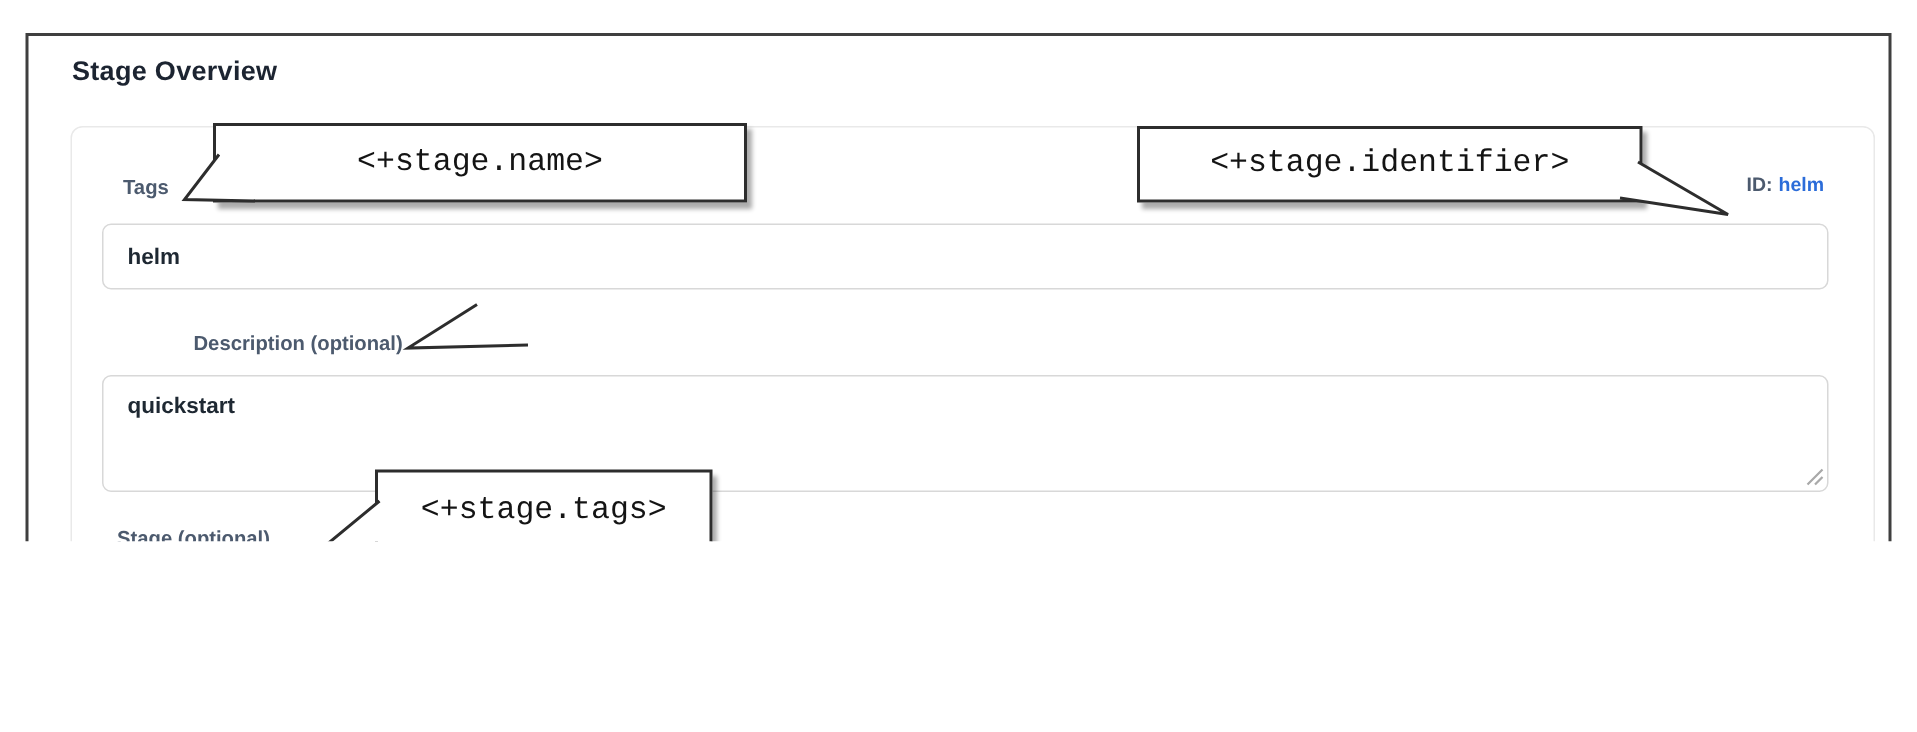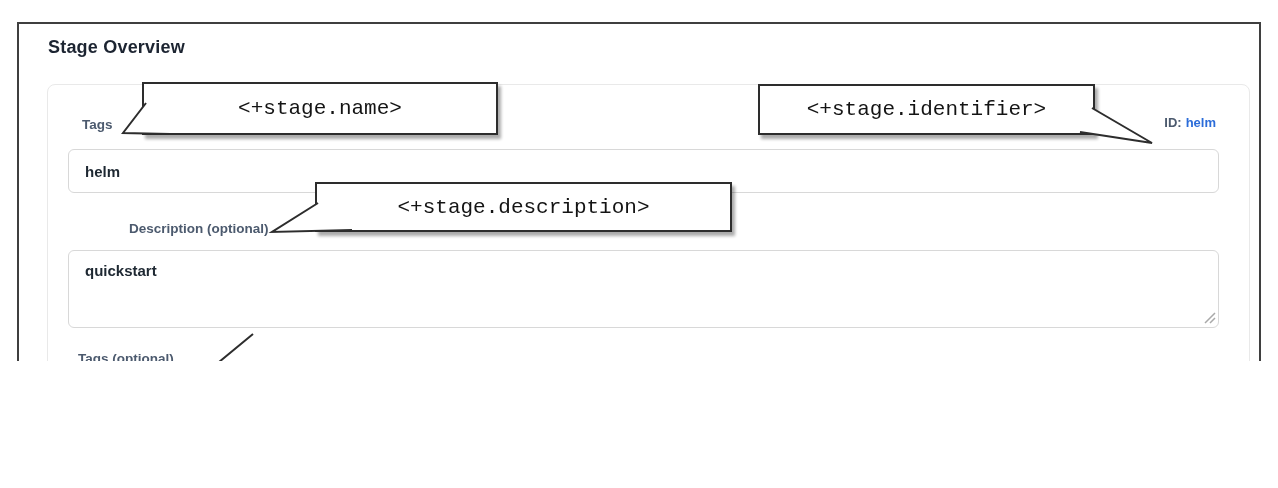--- a/index.html
+++ b/index.html
@@ -100,32 +100,32 @@
   <input id="name-input" class="text-input" type="text" value="helm" style="">
 
   <div class="field-label" style="left:81px;top:222px;padding-left:48px;">Description (optional)</div>
 
   <textarea id="desc-input" style="">quickstart</textarea>
 
   <svg class="resize-grip" width="16" height="16">
     <path d="M3,13 L13,3 M8,13 L13,8" stroke="#a9a9a9" stroke-width="1.5" fill="none"></path>
   </svg>
 
-  <div class="field-label" style="left:78px;top:352px;">Tags (optional)</div>
+  <div class="field-label" style="left:78px;top:352px;">Stage (optional)</div>
 
   <div class="tags-box">
     <span class="tag-chip">
       <span>docs</span>
       <span class="chip-x">×</span>
     </span>
   </div>
 
   <div class="callout" id="callout-identifier">&lt;+stage.identifier&gt;</div>
   <div class="callout" id="callout-name">&lt;+stage.name&gt;</div>
-  <div class="callout" id="callout-description">&lt;+stage.description&gt;</div>
+  <div class="callout" id="callout-tags">&lt;+stage.tags&gt;</div>
 
   <svg class="tails">
     <path d="M146,103 L123,133 L170,134"></path>
     <path d="M1092,108 L1152,143 L1080,132"></path>
     <path d="M318,203 L272,232 L352,230"></path>
     <path d="M253,334 L213,367 L282,364"></path>
   </svg>
 
 </div>
 

